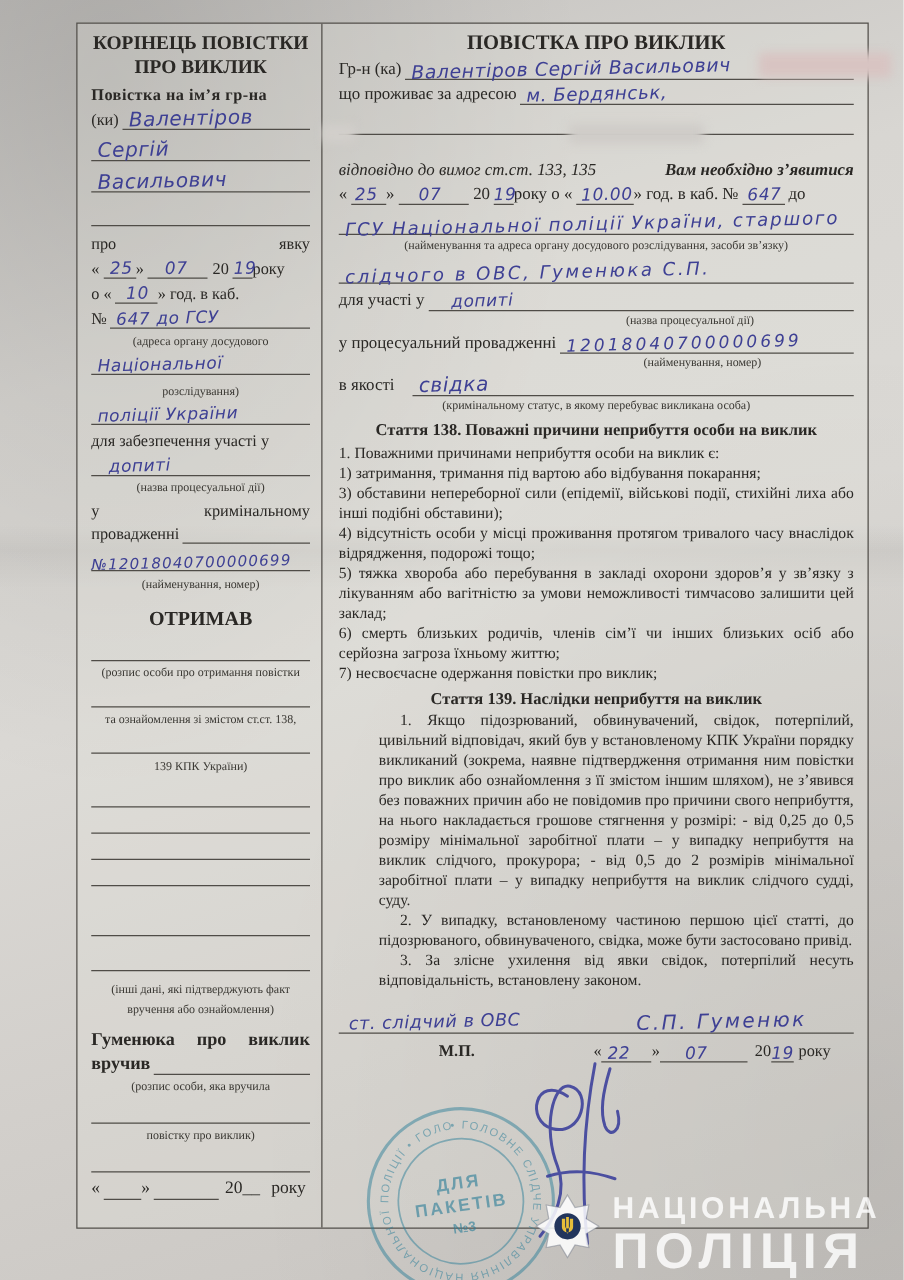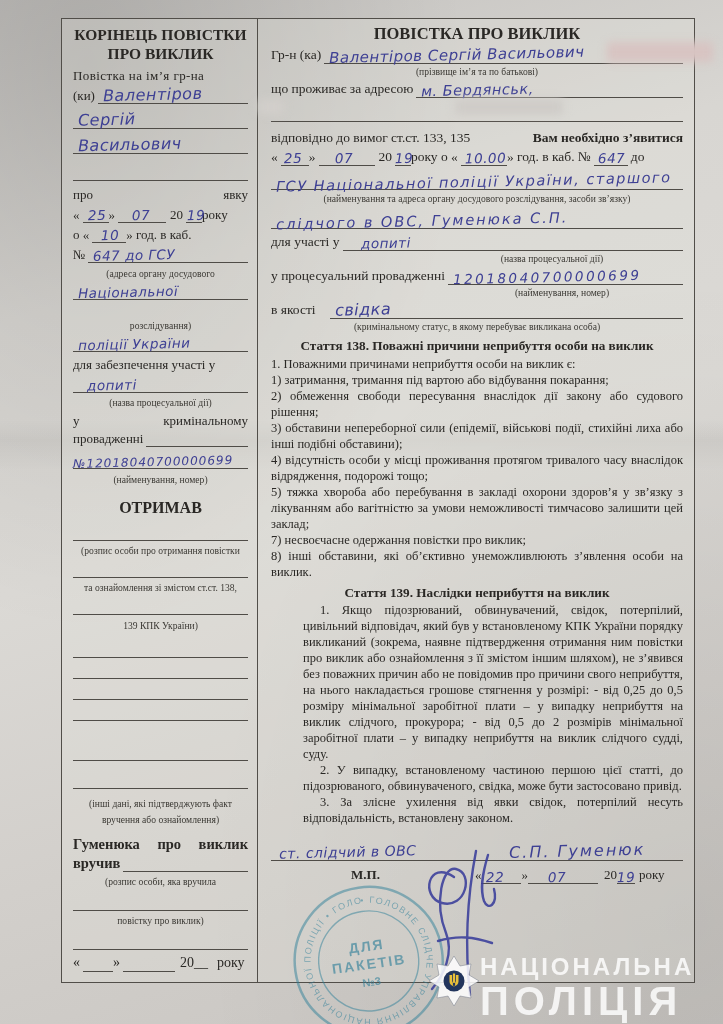--- a/index.html
+++ b/index.html
@@ -42,38 +42,38 @@
   .art-h{font-weight:bold;text-align:center;font-size:13.2px;margin:5px 0 2px 0;line-height:1.2;}
   .mline{border-bottom:1px solid #4f4c47;height:17px;margin-top:3px;}
   .sig-row{display:flex;align-items:flex-end;justify-content:space-between;border-bottom:1px solid #4f4c47;height:30px;margin-top:4px;padding:0 8px;}
   .mp-row{display:flex;align-items:flex-start;margin-top:6px;font-size:13px;}
 
   .blur{position:absolute;filter:blur(4px);border-radius:3px;}
   .stamp{position:absolute;left:288px;top:881px;opacity:.62;transform:rotate(-8deg);}
   .sig-svg{position:absolute;left:408px;top:845px;}
   .wm{position:absolute;left:428px;top:955px;display:flex;align-items:flex-start;
       color:rgba(255,255,255,.82);font-family:"Liberation Sans",sans-serif;font-weight:bold;}
-  .wm-text{line-height:1;}
+  .wm-text{margin-left:10px;line-height:1;}
   .wm-l1{font-size:24px;letter-spacing:3px;}
   .wm-l2{font-size:40px;letter-spacing:5px;margin-top:2px;}
 </style>
 </head>
 <body>
 
 <div class="page">
 
   <div class="form-box">
 
     <div class="stub">
       <div class="h-stub">
         <span>КОРІНЕЦЬ ПОВІСТКИ</span><br>
         <span>ПРО ВИКЛИК</span>
       </div>
 
-      <div class="just" style="letter-spacing:.4px;">Повістка на ім’я гр-на</div>
+      <div class="just" style="letter-spacing:.4px;font-weight:bold;">Повістка на ім’я гр-на</div>
       <div class="row">
         <span class="lbl">(ки)</span>
         <span class="blank">
             <span class="hw hw-big">Валентіров</span>
           </span>
       </div>
       <div class="row" style="margin-top:8px;">
         <span class="blank">
             <span class="hw hw-big">Сергій</span>
           </span>
@@ -117,21 +117,21 @@
             <span class="hw hw-md">647 до ГСУ</span>
           </span>
       </div>
 
       <div class="cap" style="margin-top:5px;">(адреса органу досудового</div>
       <div class="row">
           <span class="blank">
             <span class="hw hw-md">Національної</span>
           </span>
         </div>
-      <div class="cap" style="margin-top:20px;text-align:center;">розслідування)</div>
+      <div class="cap" style="margin-top:8px;text-align:center;">розслідування)</div>
       <div class="row">
           <span class="blank">
             <span class="hw hw-md">поліції України</span>
           </span>
         </div>
 
       <div style="margin-top:5px;text-align:justify;">для забезпечення участі у</div>
       <div class="row">
           <span class="blank">
             <span class="hw hw-md" style="left:14px;">допиті</span>
@@ -198,31 +198,30 @@
 
     <div class="main">
       <div class="h-main">ПОВІСТКА ПРО ВИКЛИК</div>
 
       <div class="row" style="font-size:13.5px;">
         <span class="lbl">Гр-н (ка)</span>
         <span class="blank">
             <span class="hw" style="font-size:15px;">Валентіров Сергій Васильович</span>
           </span>
       </div>
-      <div class="cap">(прізвище ім’я та по батькові)</div>
 
       <div class="row" style="font-size:13.5px;">
         <span class="lbl">що проживає за адресою</span>
         <span class="blank">
             <span class="hw" style="font-size:14.5px;">м. Бердянськ,</span>
           </span>
       </div>
       <div class="mline" style="margin-top:6px;"></div>
 
-      <div class="just" style="font-size:13.5px;margin-top:8px;">
+      <div class="just" style="font-size:13.5px;margin-top:20px;font-style:italic;">
         <span>відповідно до вимог ст.ст. 133, 135</span>
         <span class="bold">Вам необхідно з’явитися</span>
       </div>
 
       <div class="row" style="font-size:13.5px;">
         <span class="lbl">«</span>
           <span class="bu" style="width:28px;">
             <span class="hw hw-md" style="left:3px;">25</span>
           </span>
           <span class="lbl">»</span>
@@ -276,26 +275,25 @@
         <span class="lbl" style="padding-right:14px;">в якості</span>
         <span class="blank" style="border-bottom-width:1.5px;">
             <span class="hw" style="font-size:16px;">свідка</span>
           </span>
       </div>
       <div class="cap">(кримінальному статус, в якому перебуває викликана особа)</div>
 
       <div class="art-h">Стаття 138. Поважні причини неприбуття особи на виклик</div>
       <p class="art">1. Поважними причинами неприбуття особи на виклик є:</p>
       <p class="art">1) затримання, тримання під вартою або відбування покарання;</p>
-      <p class="art">2) обмеження свободи пересування внаслідок дії закону або судового рішення;</p>
       <p class="art">3) обставини непереборної сили (епідемії, військові події, стихійні лиха або інші подібні обставини);</p>
       <p class="art">4) відсутність особи у місці проживання протягом тривалого часу внаслідок відрядження, подорожі тощо;</p>
       <p class="art">5) тяжка хвороба або перебування в закладі охорони здоров’я у зв’язку з лікуванням або вагітністю за умови неможливості тимчасово залишити цей заклад;</p>
+      <p class="art">6) смерть близьких родичів, членів сім’ї чи інших близьких осіб або серйозна загроза їхньому життю;</p>
       <p class="art">7) несвоєчасне одержання повістки про виклик;</p>
-      <p class="art">8) інші обставини, які об’єктивно унеможливлюють з’явлення особи на виклик.</p>
 
       <div class="art-h">Стаття 139. Наслідки неприбуття на виклик</div>
       <p class="art art-ind">1. Якщо підозрюваний, обвинувачений, свідок, потерпілий, цивільний відповідач, який був у встановленому КПК України порядку викликаний (зокрема, наявне підтвердження отримання ним повістки про виклик або ознайомлення з її змістом іншим шляхом), не з’явився без поважних причин або не повідомив про причини свого неприбуття, на нього накладається грошове стягнення у розмірі: - від 0,25 до 0,5 розміру мінімальної заробітної плати – у випадку неприбуття на виклик слідчого, прокурора; - від 0,5 до 2 розмірів мінімальної заробітної плати – у випадку неприбуття на виклик слідчого судді, суду.</p>
       <p class="art art-ind">2. У випадку, встановленому частиною першою цієї статті, до підозрюваного, обвинуваченого, свідка, може бути застосовано привід.</p>
       <p class="art art-ind">3. За злісне ухилення від явки свідок, потерпілий несуть відповідальність, встановлену законом.</p>
 
       <div class="sig-row">
         <span class="hw" style="font-size:14px;">ст. слідчий в ОВС</span>
         <span class="hw" style="font-size:16px;letter-spacing:2px;padding-right:30px;">С.П. Гуменюк</span>
       </div>

